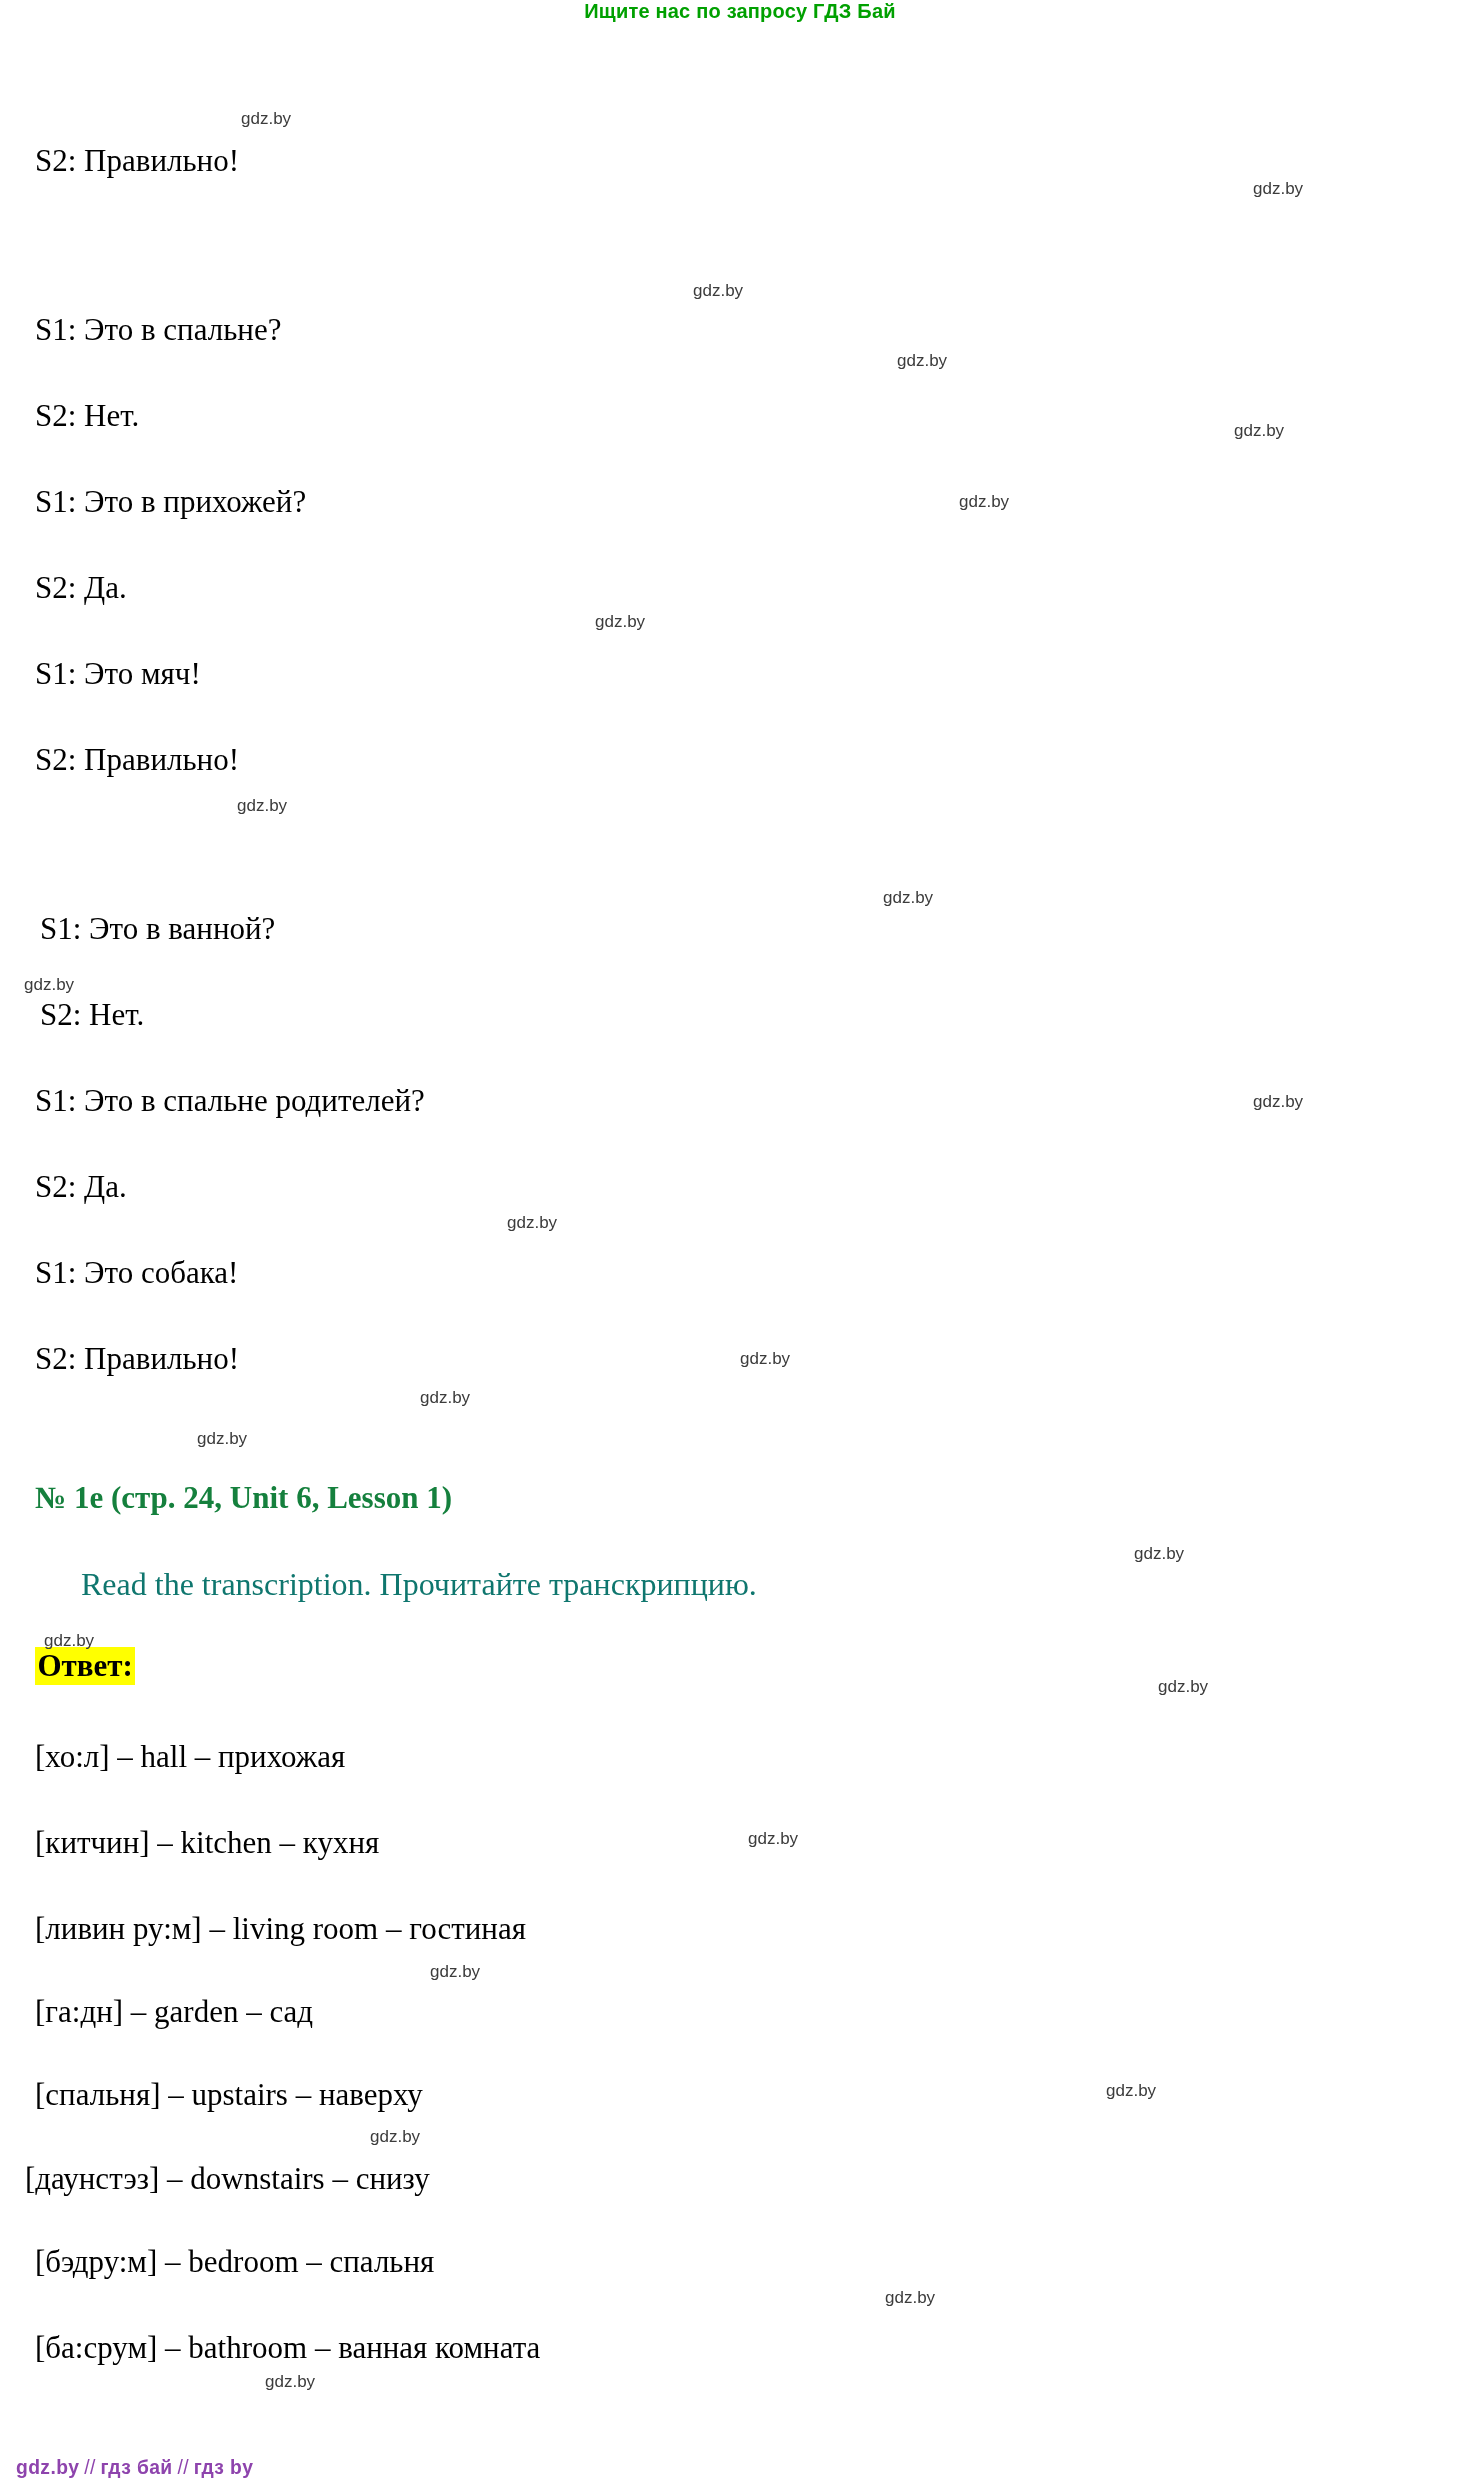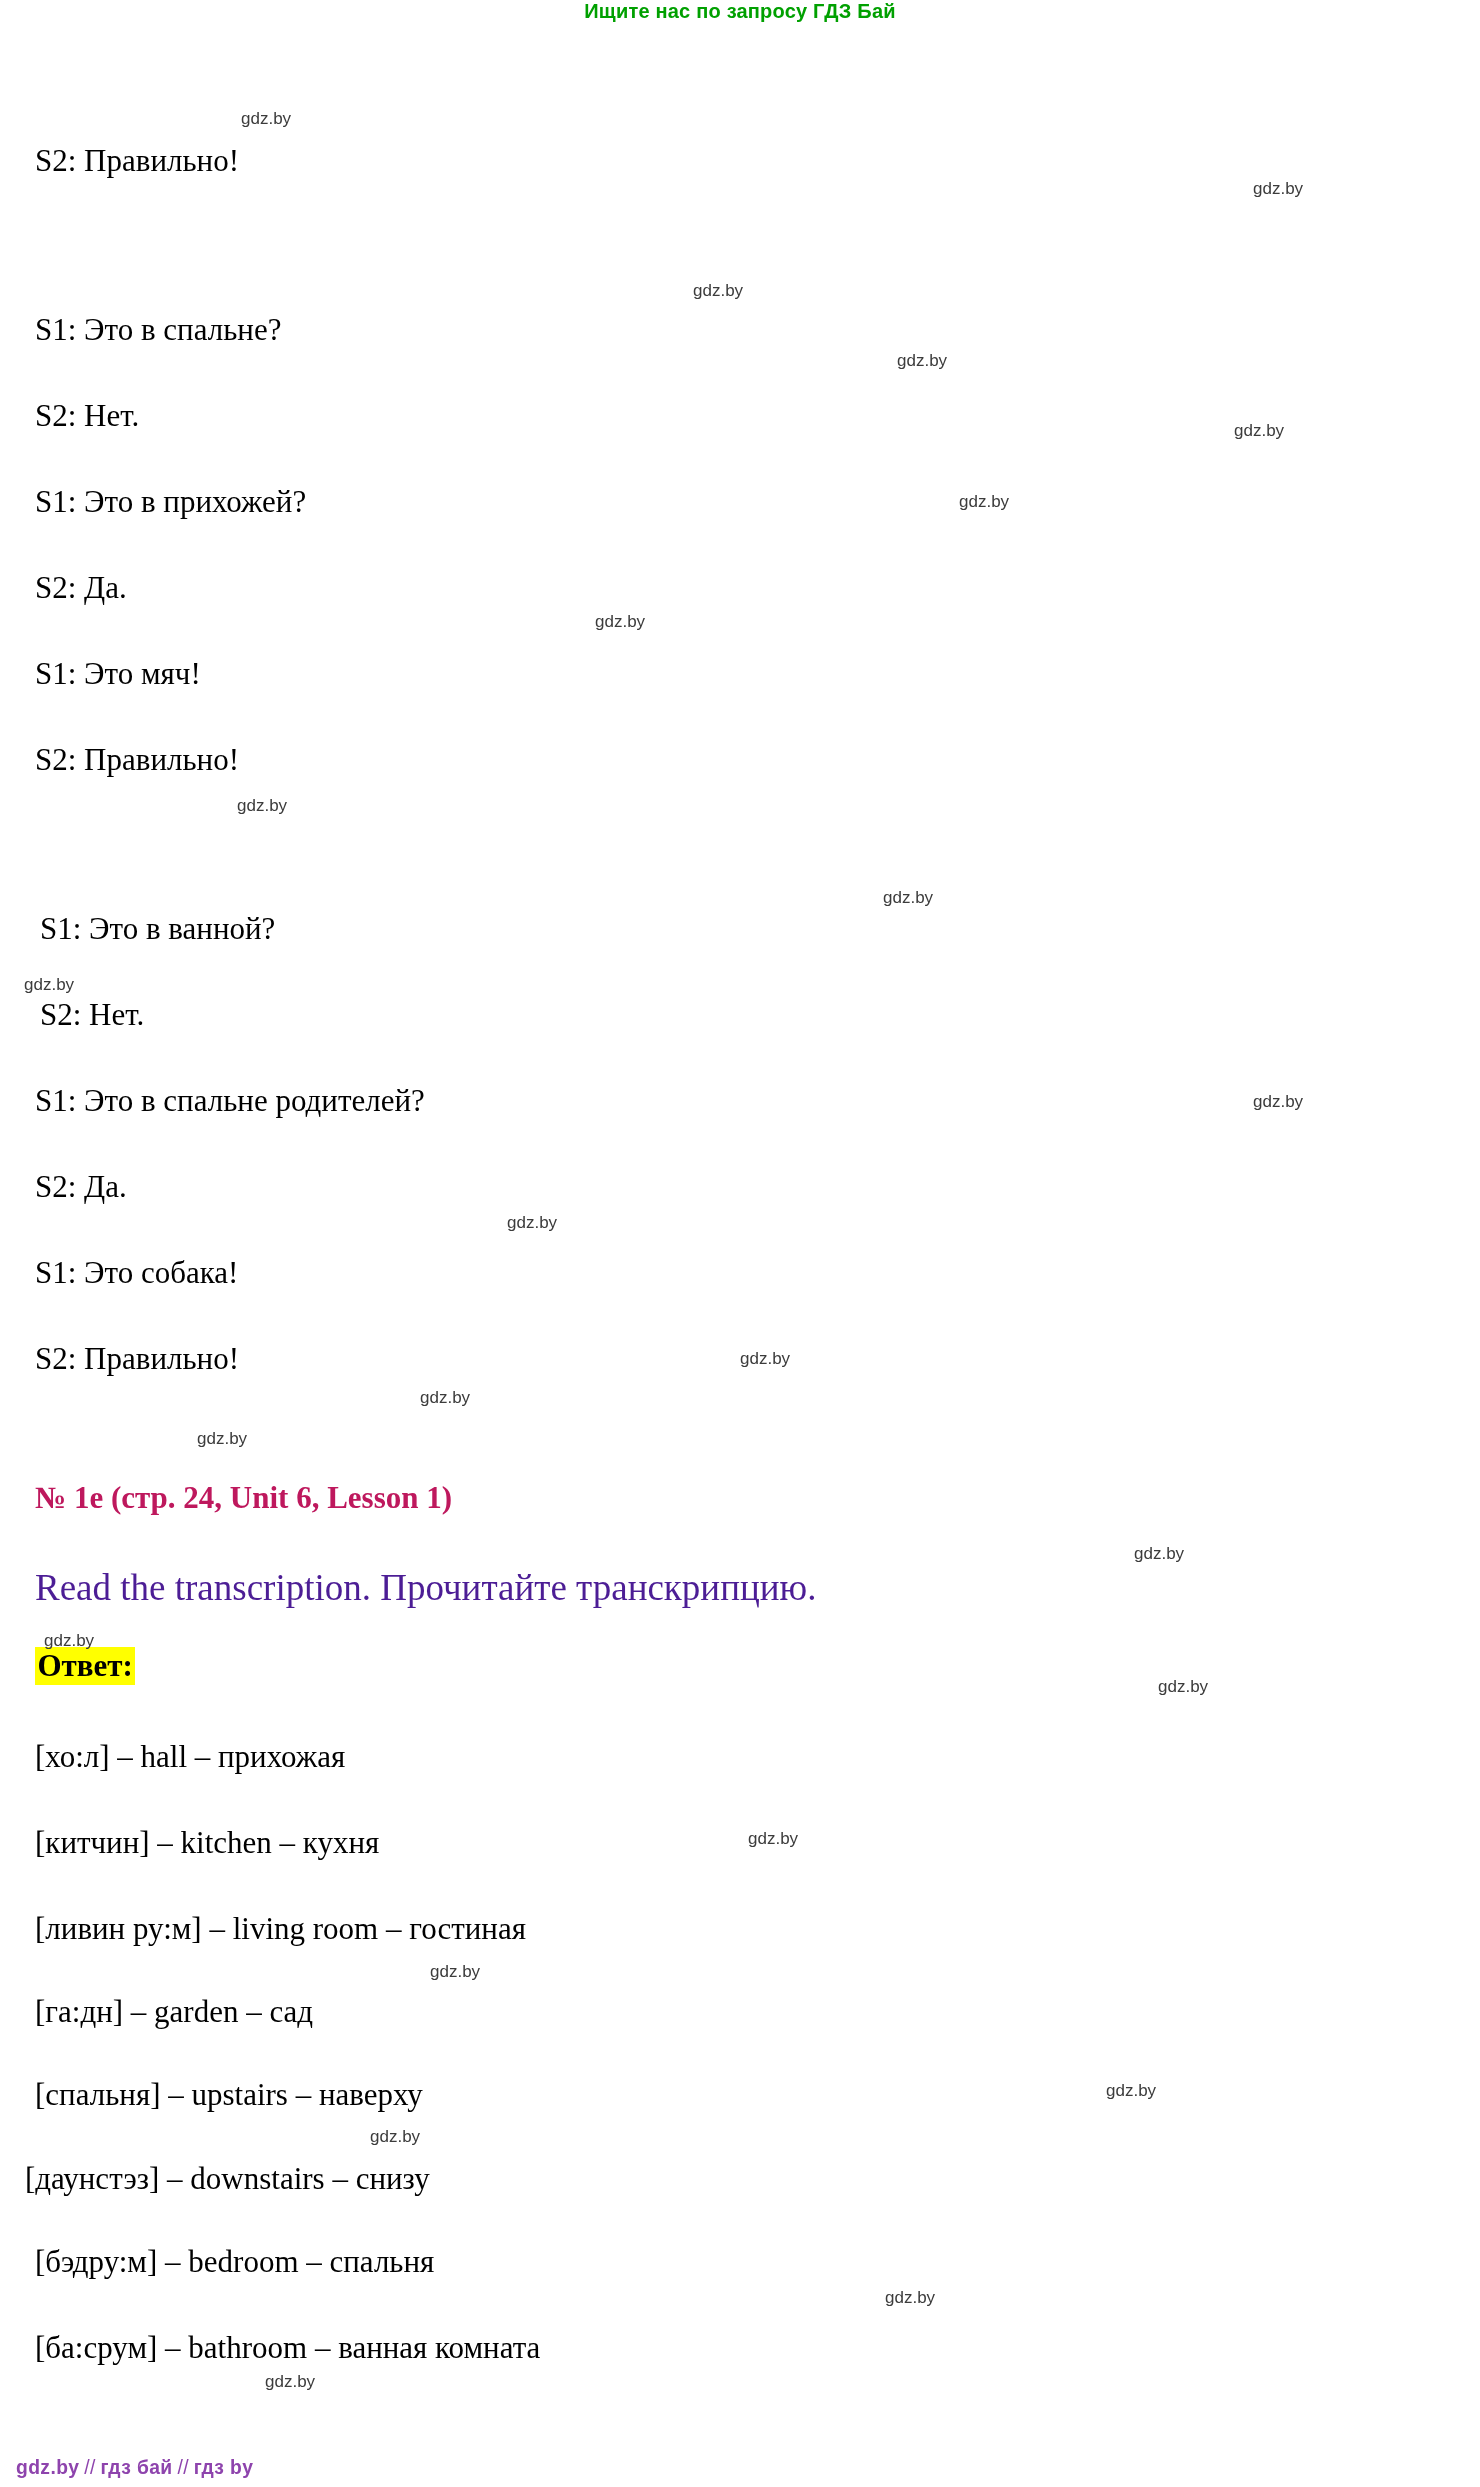--- a/index.html
+++ b/index.html
@@ -46,29 +46,30 @@
     font-family: "Liberation Serif", serif;
     font-size: 31px;
     color: #000000;
     white-space: nowrap;
   }
   .heading {
     position: absolute;
     font-family: "Liberation Serif", serif;
     font-size: 31px;
     font-weight: bold;
-    color: #be185d;
+    color: #15803d;
     white-space: nowrap;
   }
   .subtitle {
     position: absolute;
     font-family: "Liberation Serif", serif;
-    font-size: 37px;
-    color: #4c1d95;
+    font-size: 32px;
+    color: #0f766e;
     white-space: nowrap;
+    margin-left: 46px;
   }
   .answer-label {
     position: absolute;
     font-family: "Liberation Serif", serif;
     font-size: 31px;
     font-weight: bold;
     color: #000000;
     background: #ffff00;
     padding: 0.8px 2.4px;
     white-space: nowrap;

